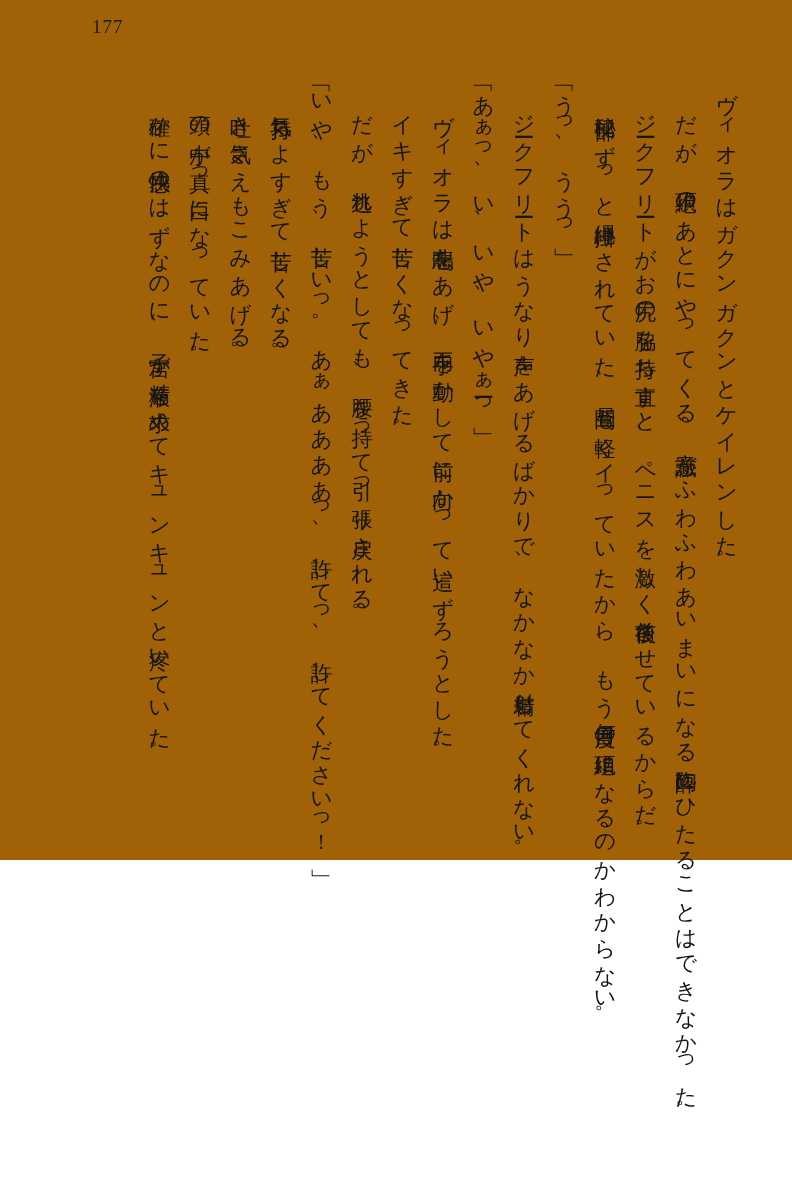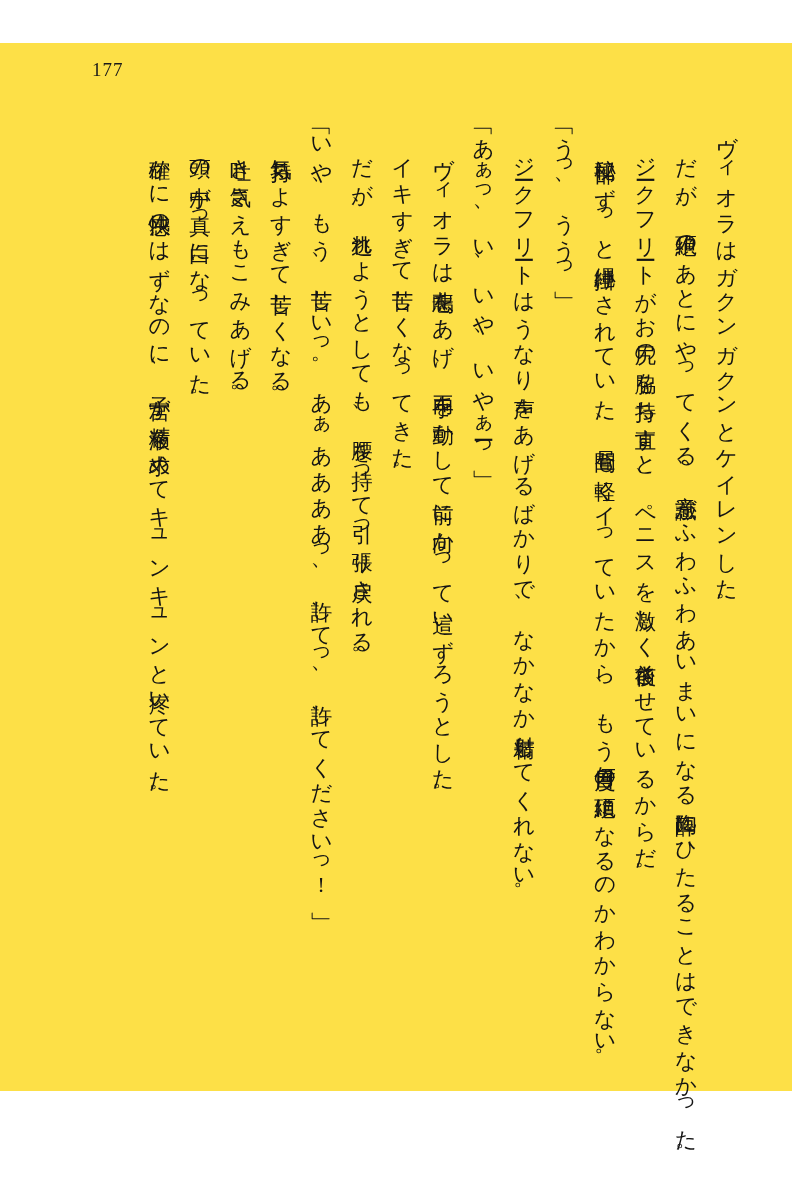--- a/index.html
+++ b/index.html
@@ -13,23 +13,22 @@
     font-family: "Liberation Serif", "DejaVu Serif", serif;
     color: #111111;
     position: relative;
     overflow: hidden;
   }
   .page {
     position: absolute;
     top: 0;
     left: 0;
     width: 792px;
-    height: 1048px;
-    background: #fde047;
-    margin-top: 43px;
+    height: 860px;
+    background: #a16207;
   }
   .page-number {
     position: absolute;
     top: 16px;
     left: 92px;
     font-size: 19px;
     letter-spacing: 1px;
     color: #1a1a1a;
     font-family: "Liberation Serif", "DejaVu Serif", serif;
   }

